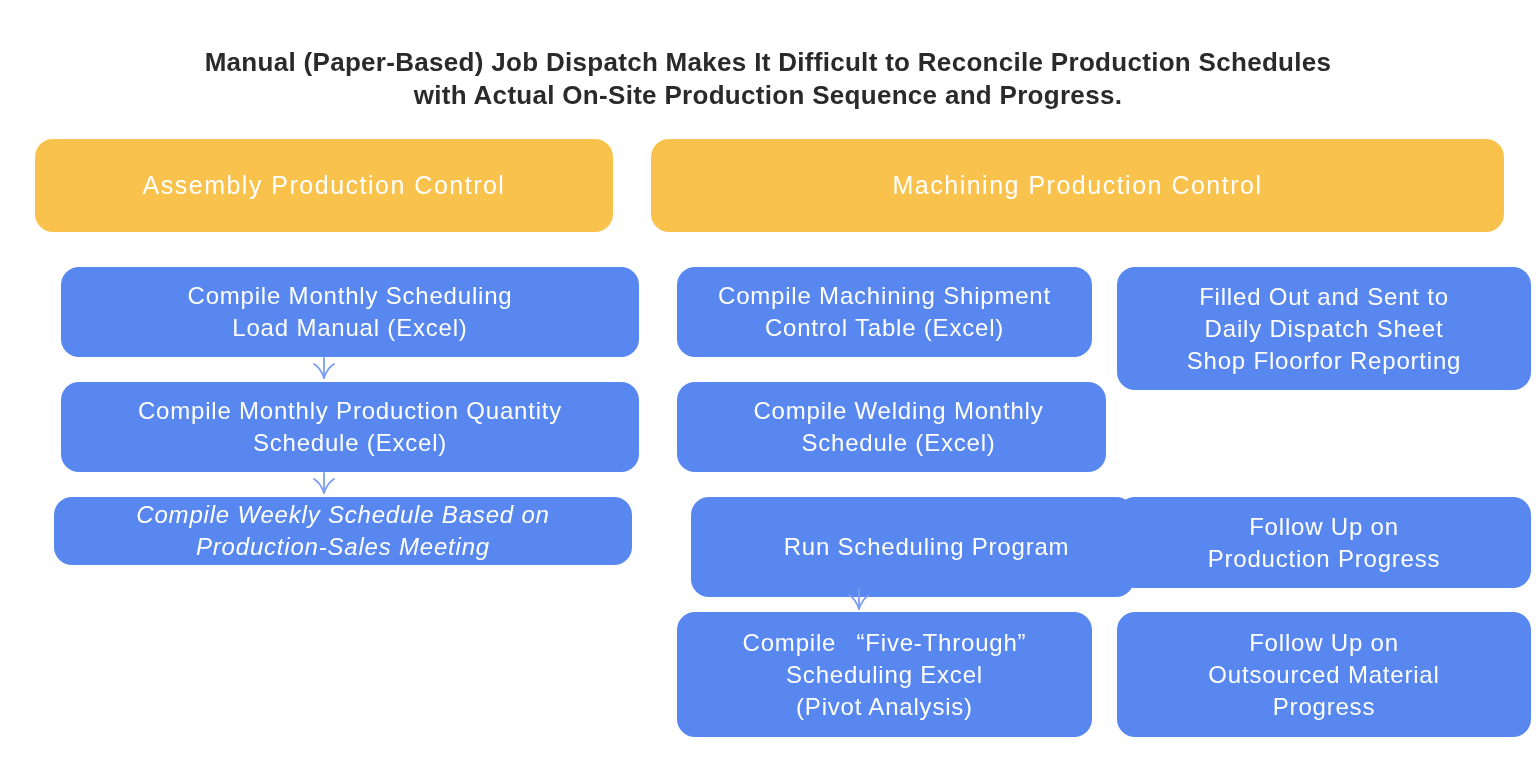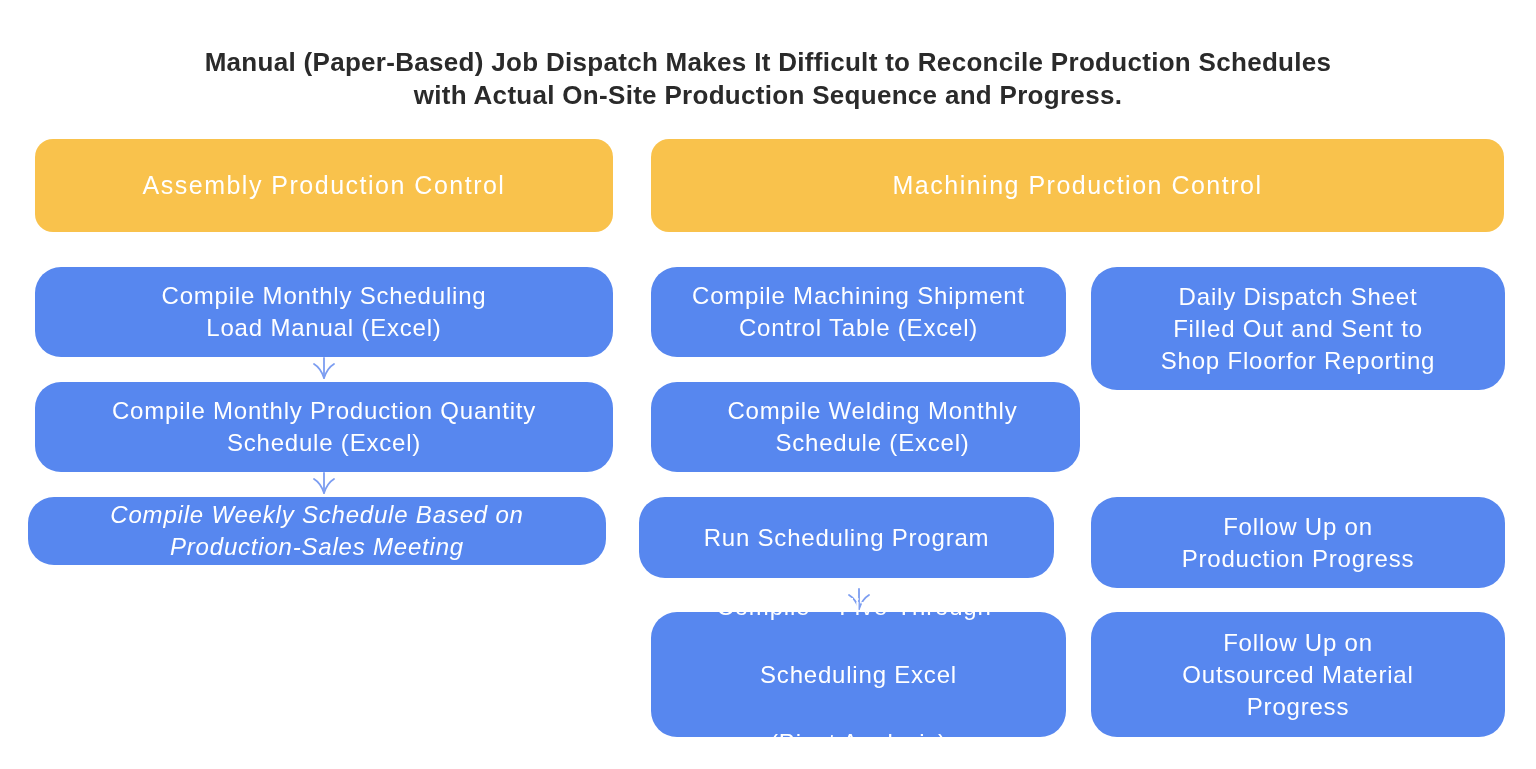--- a/index.html
+++ b/index.html
@@ -18,24 +18,24 @@
     position:absolute;left:0;top:46px;width:1536px;text-align:center;
     color:var(--title-text,#2A2A2A);font-size:26px;line-height:33px;font-weight:bold;
     letter-spacing:0.3px;
   }
   .hdr{
     position:absolute;background:var(--header-bg,#F9C24C);border-radius:18px;
     display:flex;align-items:center;justify-content:center;text-align:center;
     color:var(--box-text,#FFFFFF);font-size:25px;font-weight:500;letter-spacing:1.5px;
   }
   .node{
-    position:absolute;background:var(--box-bg,#5787EF);border-radius:26px;
+    position:absolute;background:var(--box-bg,#5787EF);border-radius:18px;
     display:flex;flex-direction:column;align-items:center;justify-content:center;
     text-align:center;color:var(--box-text,#FFFFFF);
-    font-size:24px;line-height:32px;font-weight:500;letter-spacing:0.8px;
+    font-size:24px;line-height:32px;font-weight:500;letter-spacing:0.8px;margin-left:26px;
   }
   .node span{display:block;}
   .arrow{
     position:absolute;width:28px;height:24px;color:var(--arrow,#7C9DF1);
   }
   .arrow svg{display:block;width:28px;height:24px;}
 </style>
 </head>
 <body>
 
@@ -81,39 +81,39 @@
   </div>
 
   <div class="node" style="left:651px;top:267px;width:415px;height:90px;">
     <span>Compile Machining Shipment</span>
     <span>Control Table (Excel)</span>
   </div>
   <div class="node" style="left:651px;top:382px;width:415px;height:90px;padding-left:14px;">
     <span>Compile Welding Monthly</span>
     <span>Schedule (Excel)</span>
   </div>
-  <div class="node" style="left:639px;top:497px;width:415px;height:81px;">
+  <div class="node" style="left:665px;top:497px;width:415px;height:100px;padding-left:28px;">
     <span>Run Scheduling Program</span>
   </div>
   <div class="arrow" style="left:845px;top:588px;">
     <svg viewBox="0 0 28 24" fill="none" stroke="currentColor" stroke-width="1.8" stroke-linecap="round">
       <path d="M14 1 L14 19"></path>
       <path d="M4 7 C 9 10, 12 15, 14 21"></path>
       <path d="M24 7 C 19 10, 16 15, 14 21"></path>
     </svg>
   </div>
-  <div class="node" style="left:651px;top:612px;width:415px;height:125px;gap:36px;">
+  <div class="node" style="left:651px;top:612px;width:415px;height:125px;">
     <span>Compile  “Five-Through”</span>
     <span>Scheduling Excel</span>
     <span>(Pivot Analysis)</span>
   </div>
 
   <div class="node" style="left:1091px;top:267px;width:414px;height:123px;">
+    <span>Filled Out and Sent to</span>
     <span>Daily Dispatch Sheet</span>
-    <span>Filled Out and Sent to</span>
     <span>Shop Floorfor Reporting</span>
   </div>
   <div class="node" style="left:1091px;top:497px;width:414px;height:91px;">
     <span>Follow Up on</span>
     <span>Production Progress</span>
   </div>
   <div class="node" style="left:1091px;top:612px;width:414px;height:125px;">
     <span>Follow Up on</span>
     <span>Outsourced Material</span>
     <span>Progress</span>

